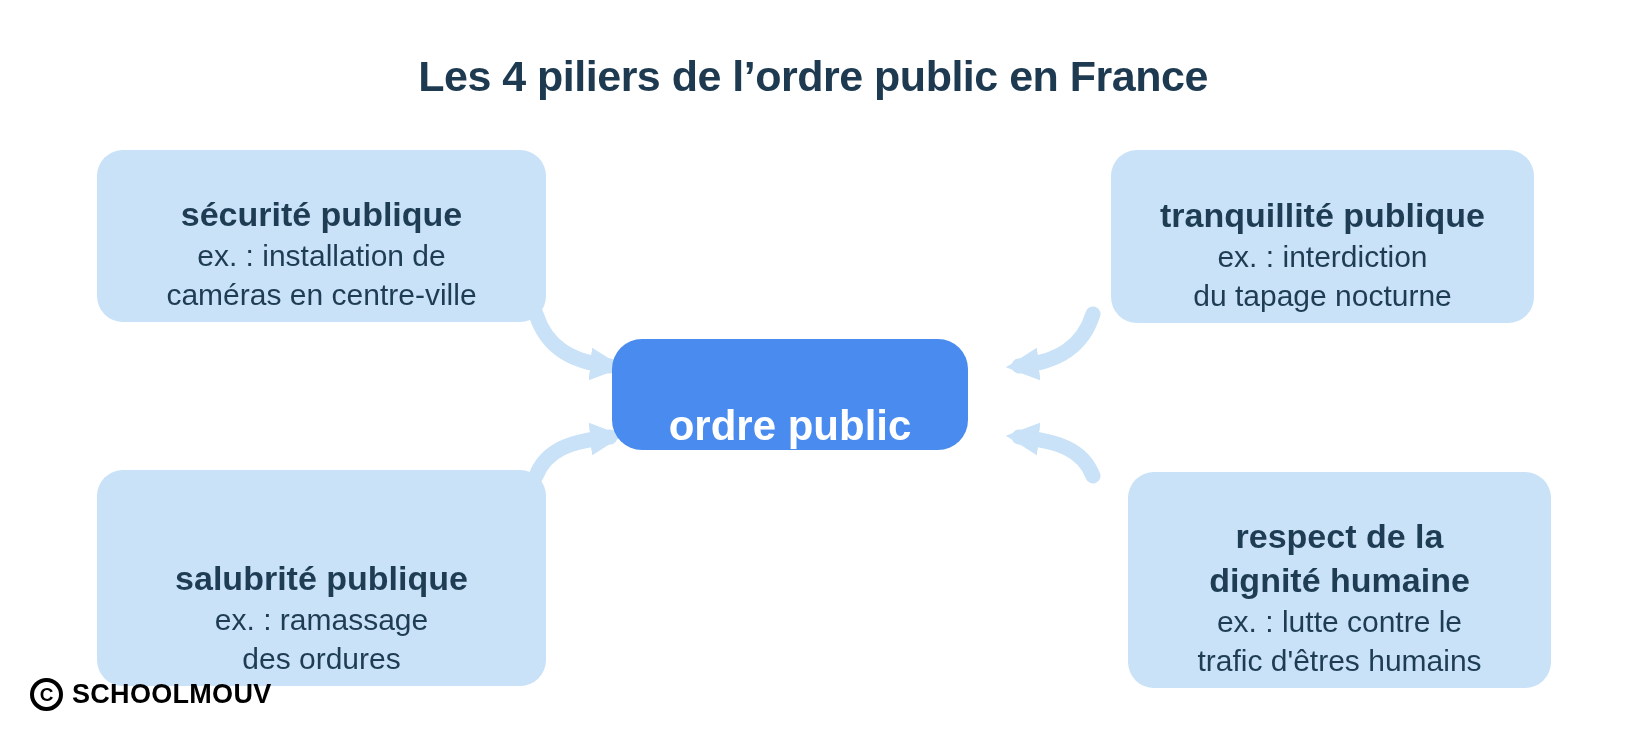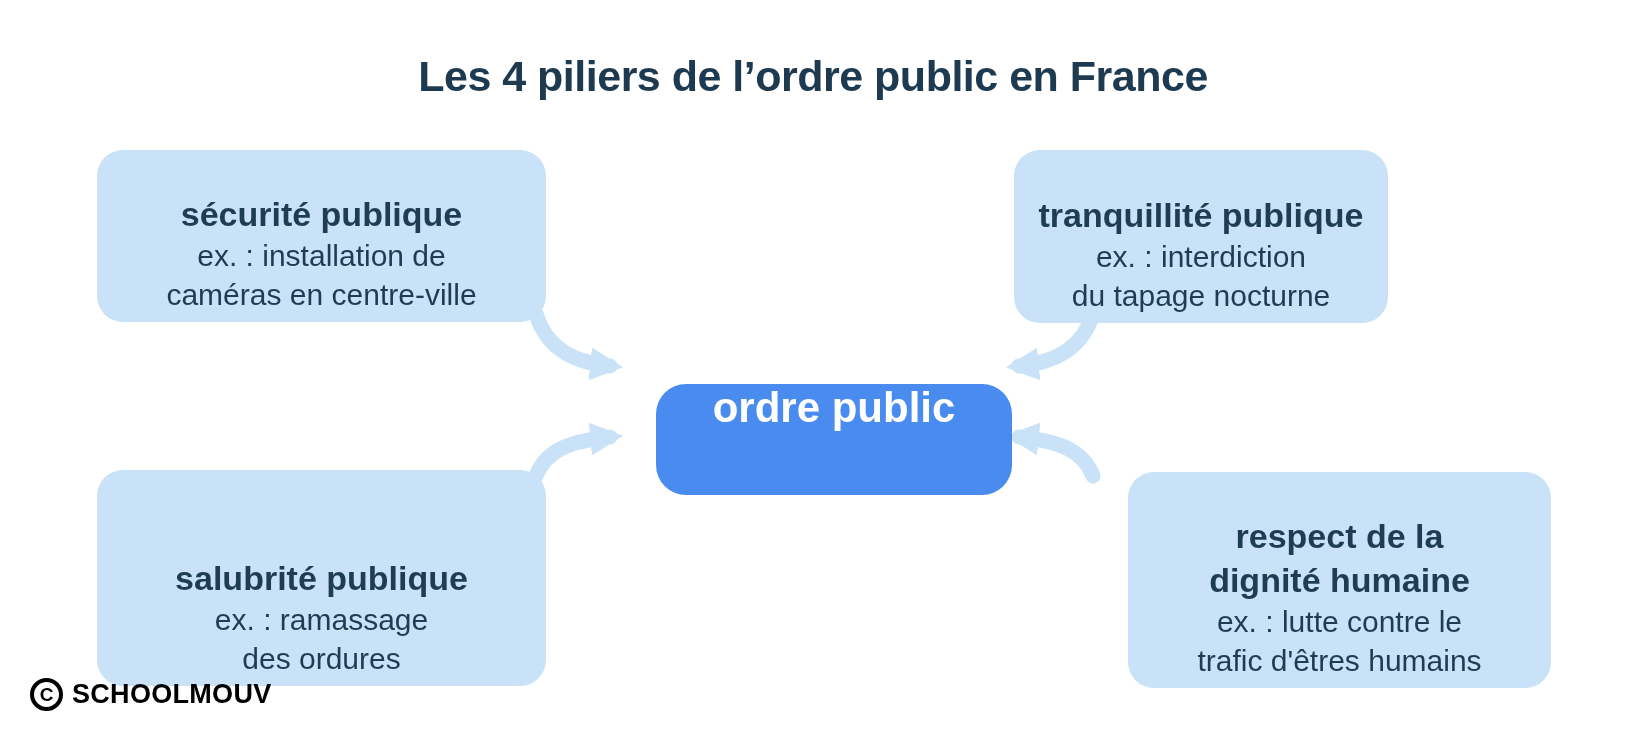--- a/index.html
+++ b/index.html
@@ -34,30 +34,30 @@
     color:var(--dark);
     padding:8px 10px;
   }
   .pillar-title{
     font-size:34px;font-weight:700;line-height:44px;
   }
   .pillar-example{
     font-size:30px;font-weight:500;line-height:39px;
   }
   .box-tl{left:97px;top:150px;width:449px;height:172px;}
-  .box-tr{left:1014px;top:150px;width:374px;height:173px;}
+  .box-tr{left:1111px;top:150px;width:423px;height:173px;}
   .box-bl{left:97px;top:470px;width:449px;height:216px;}
   .box-br{left:1128px;top:472px;width:423px;height:216px;}
   .center-box{
     position:absolute;
-    left:656px;top:339px;width:356px;height:111px;
+    left:612px;top:339px;width:356px;height:111px;
     background:var(--center-blue);
     border-radius:30px;
-    display:flex;justify-content:center;align-items:flex-start;
-    color:#fff;font-size:42px;font-weight:700;margin-top:45px;
+    display:flex;justify-content:center;align-items:flex-end;
+    color:#fff;font-size:42px;font-weight:700;
   }
   .arrows-layer{
     position:absolute;left:0;top:0;width:1626px;height:749px;
     pointer-events:none;
   }
   .arrow-path{
     fill:none;
     stroke:var(--light-blue);
     stroke-width:15;
     stroke-linecap:round;

